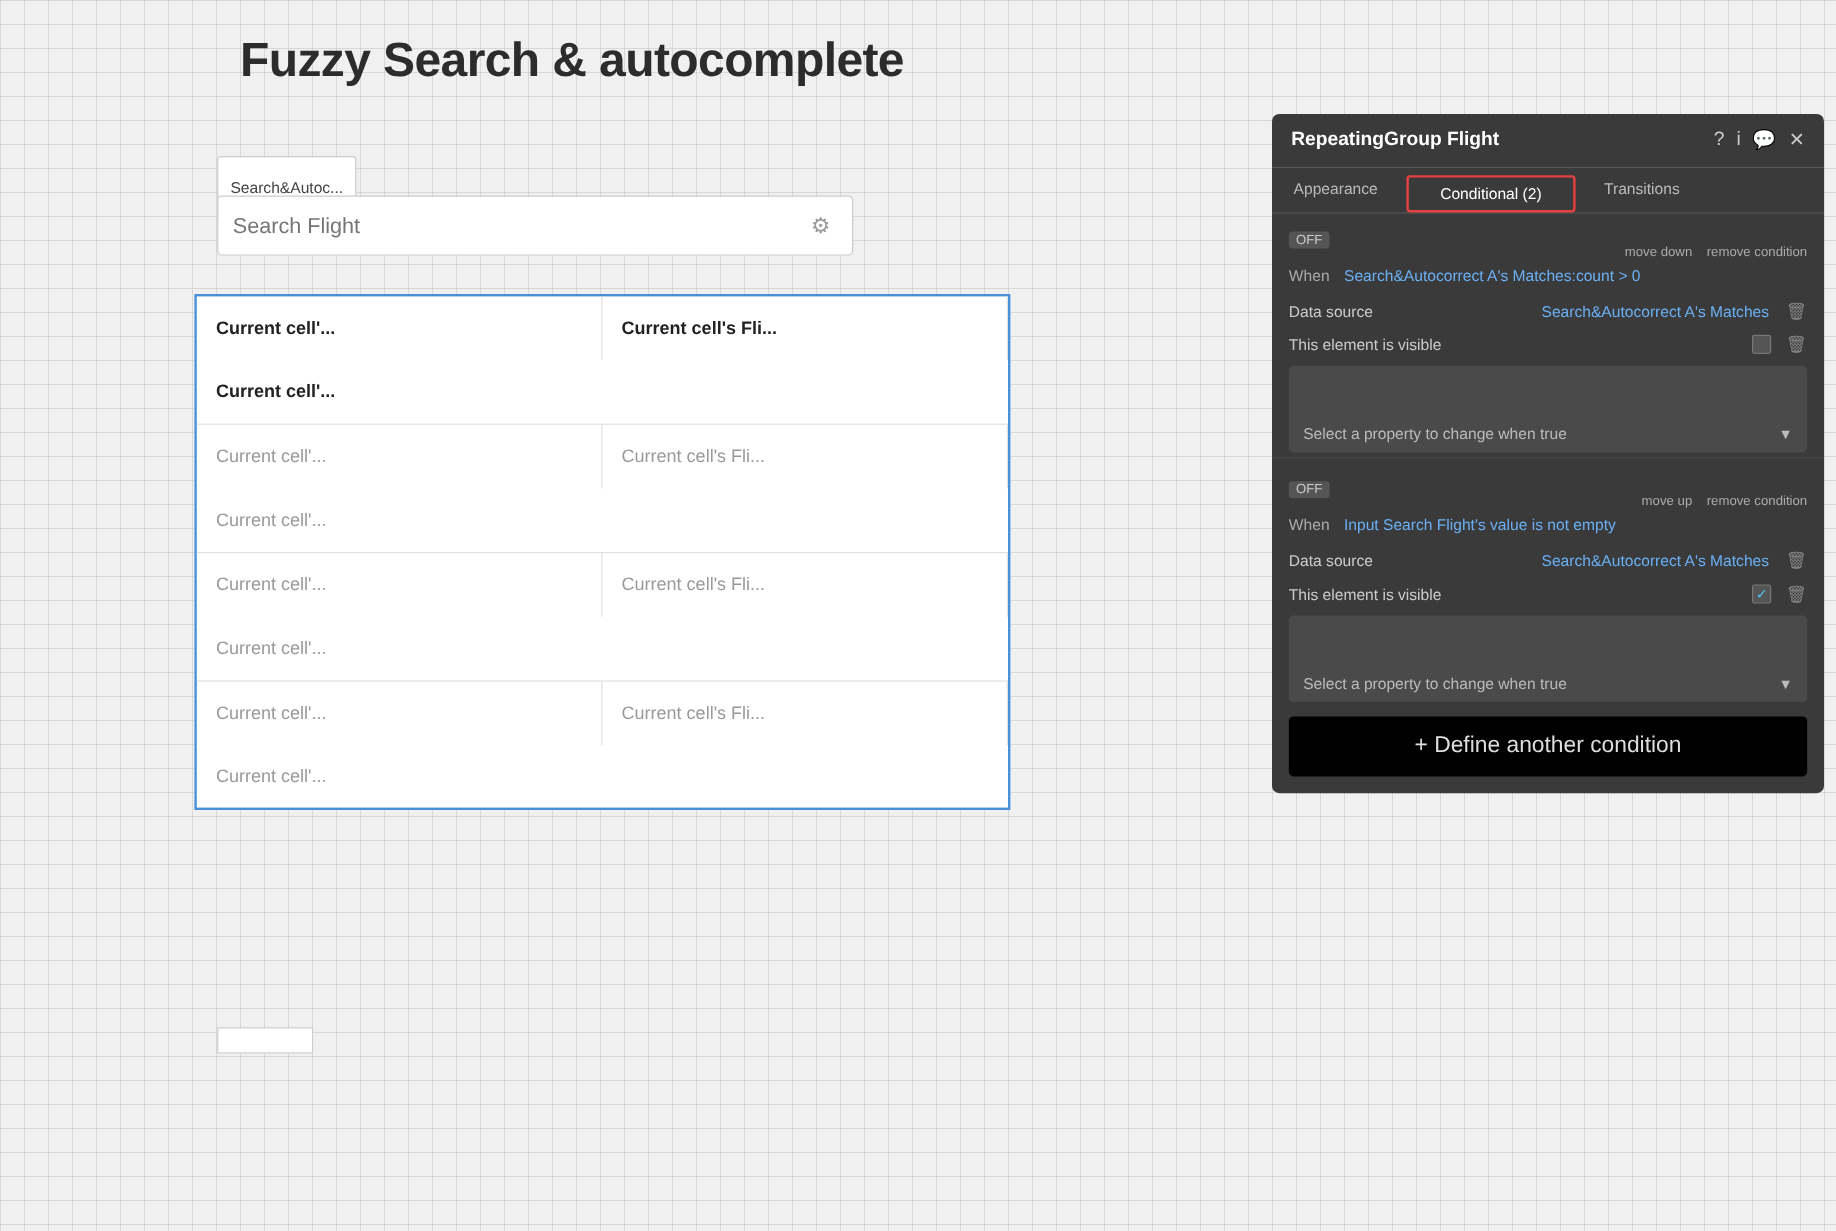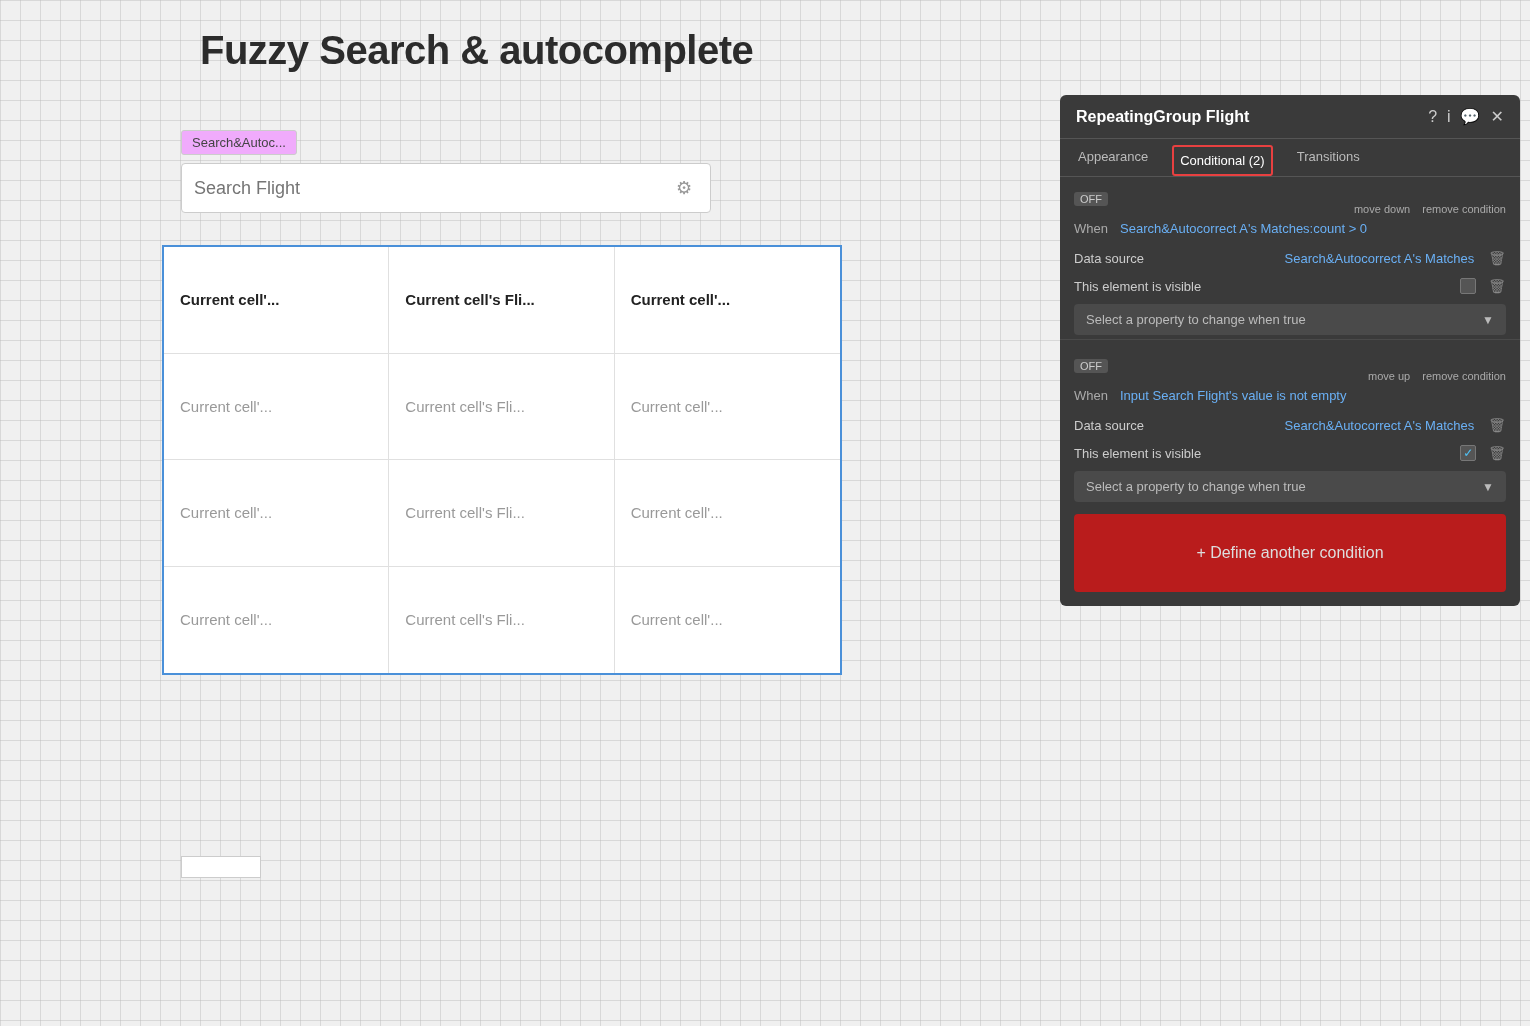--- a/index.html
+++ b/index.html
@@ -34,24 +34,24 @@
       font-weight: 700;
       color: #2c2c2c;
       letter-spacing: -0.5px;
     }
 
     
     .search-autoc-label {
       position: absolute;
       top: 130px;
       left: 181px;
-      background: #f0abfc;
+      background: #ffffff;
       border: 1px solid #ccc;
       border-radius: 3px;
-      padding: 4px 10px;
+      padding: 18px 10px;
       font-size: 13px;
       color: #444;
     }
 
     
     .search-flight-container {
       position: absolute;
       top: 163px;
       left: 181px;
       width: 530px;
@@ -86,21 +86,21 @@
       left: 162px;
       width: 680px;
       height: 430px;
       border: 2px solid #4a90d9;
       background: white;
       display: grid;
       grid-template-rows: repeat(4, 1fr);
     }
     .rg-row {
       display: grid;
-      grid-template-columns: repeat(3, 1fr);
+      grid-template-columns: repeat(2, 1fr);
       border-bottom: 1px solid #e0e0e0;
       text-align: center;
     }
     .rg-row:last-child {
       border-bottom: none;
     }
     .rg-cell {
       padding: 18px 16px;
       font-size: 15px;
       color: #333;
@@ -176,21 +176,21 @@
       font-size: 13px;
       color: #bbb;
       cursor: pointer;
       border-bottom: 2px solid transparent;
     }
     .tab.active {
       color: #fff;
       border: 2px solid #e84040;
       border-radius: 3px;
       margin: 6px 6px 0 6px;
-      padding: 6px 6px;
+      padding: 6px 26px;
       background: transparent;
     }
 
     .condition-header {
       display: flex;
       align-items: center;
       gap: 24px;
       padding: 6px 14px 2px;
       font-size: 11px;
       color: #aaa;
@@ -296,39 +296,40 @@
       justify-content: space-between;
       background: #4a4a4a;
       border-radius: 4px;
       padding: 8px 12px;
       margin: 4px 14px;
       cursor: pointer;
     }
     .select-property span {
       color: #bbb;
       font-size: 13px;
+      margin-top: 41px;
     }
     .select-property .chevron {
       color: #bbb;
       font-size: 12px;
     }
 
     
     .define-condition-btn {
       display: flex;
       align-items: center;
       justify-content: center;
       gap: 8px;
-      background: #b91c1c;
+      background: #000000;
       border: none;
       border-radius: 4px;
       margin: 12px 14px 4px;
-      padding: 30px;
+      padding: 14px;
       color: #ddd;
-      font-size: 16px;
+      font-size: 19px;
       cursor: pointer;
       width: calc(100% - 28px);
     }
 
     .divider {
       height: 1px;
       background: #4a4a4a;
       margin: 4px 0;
     }
   </style>

